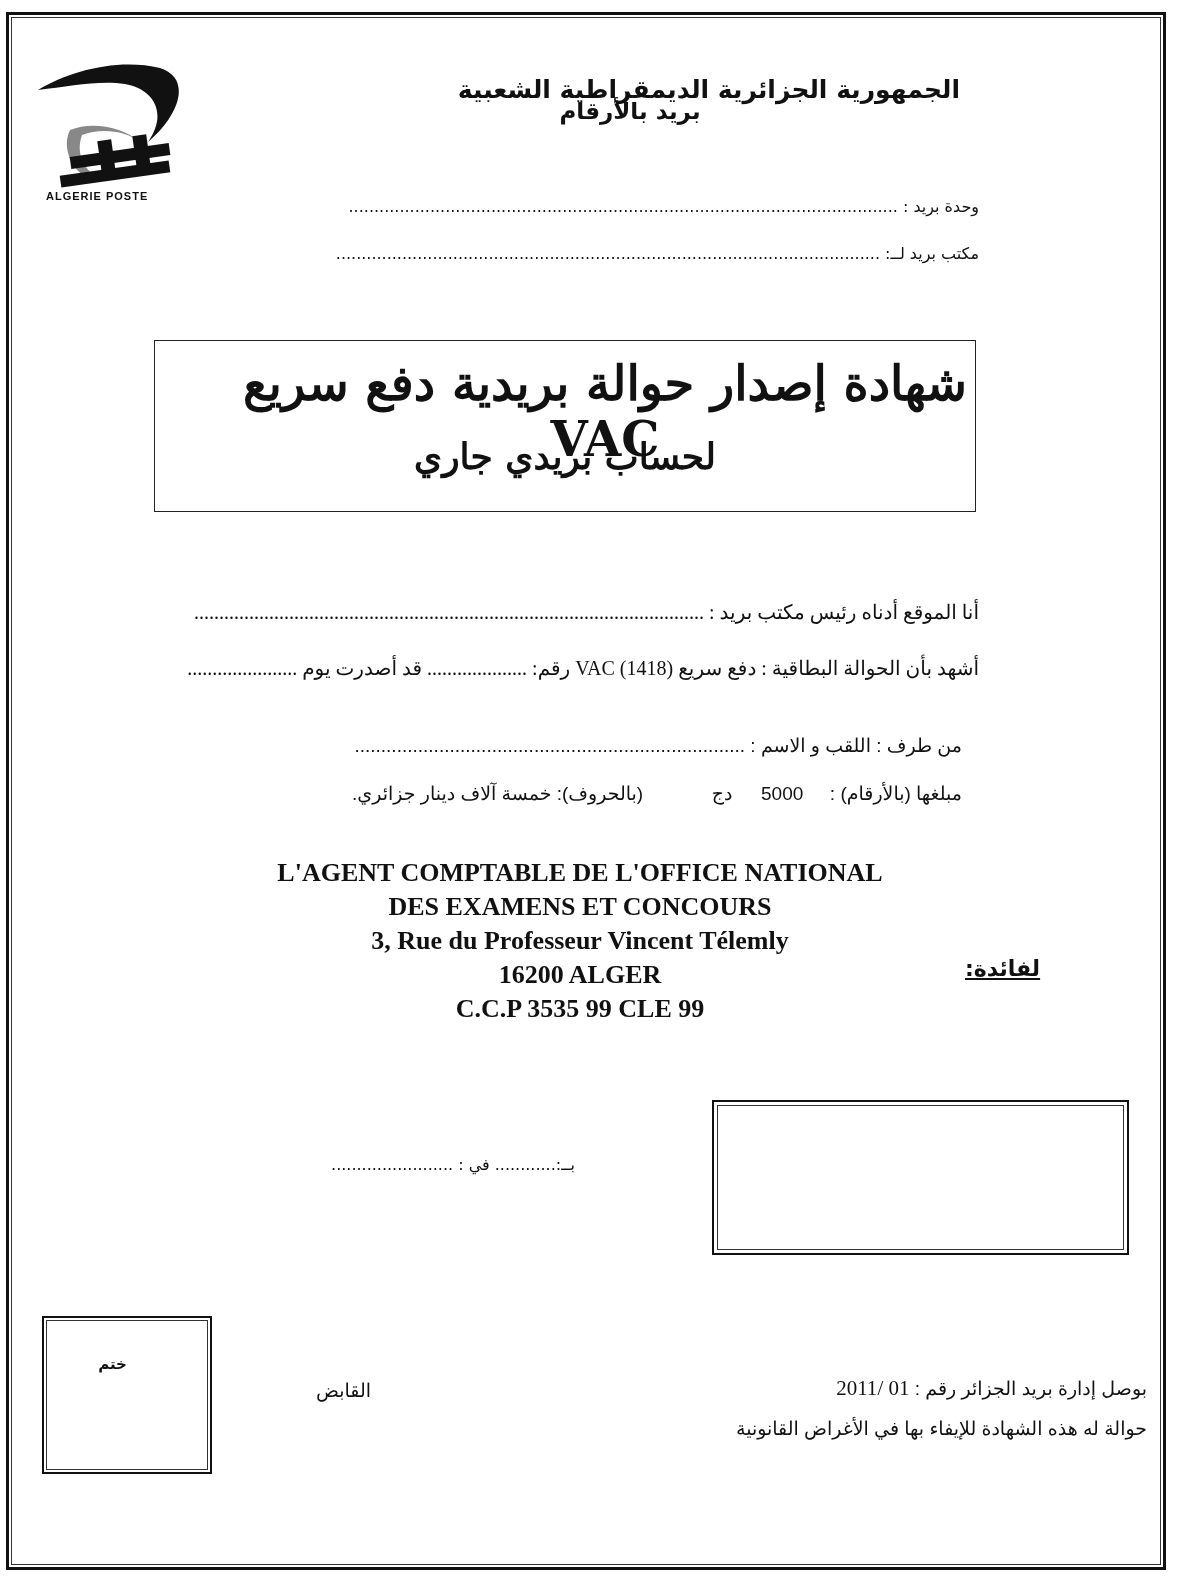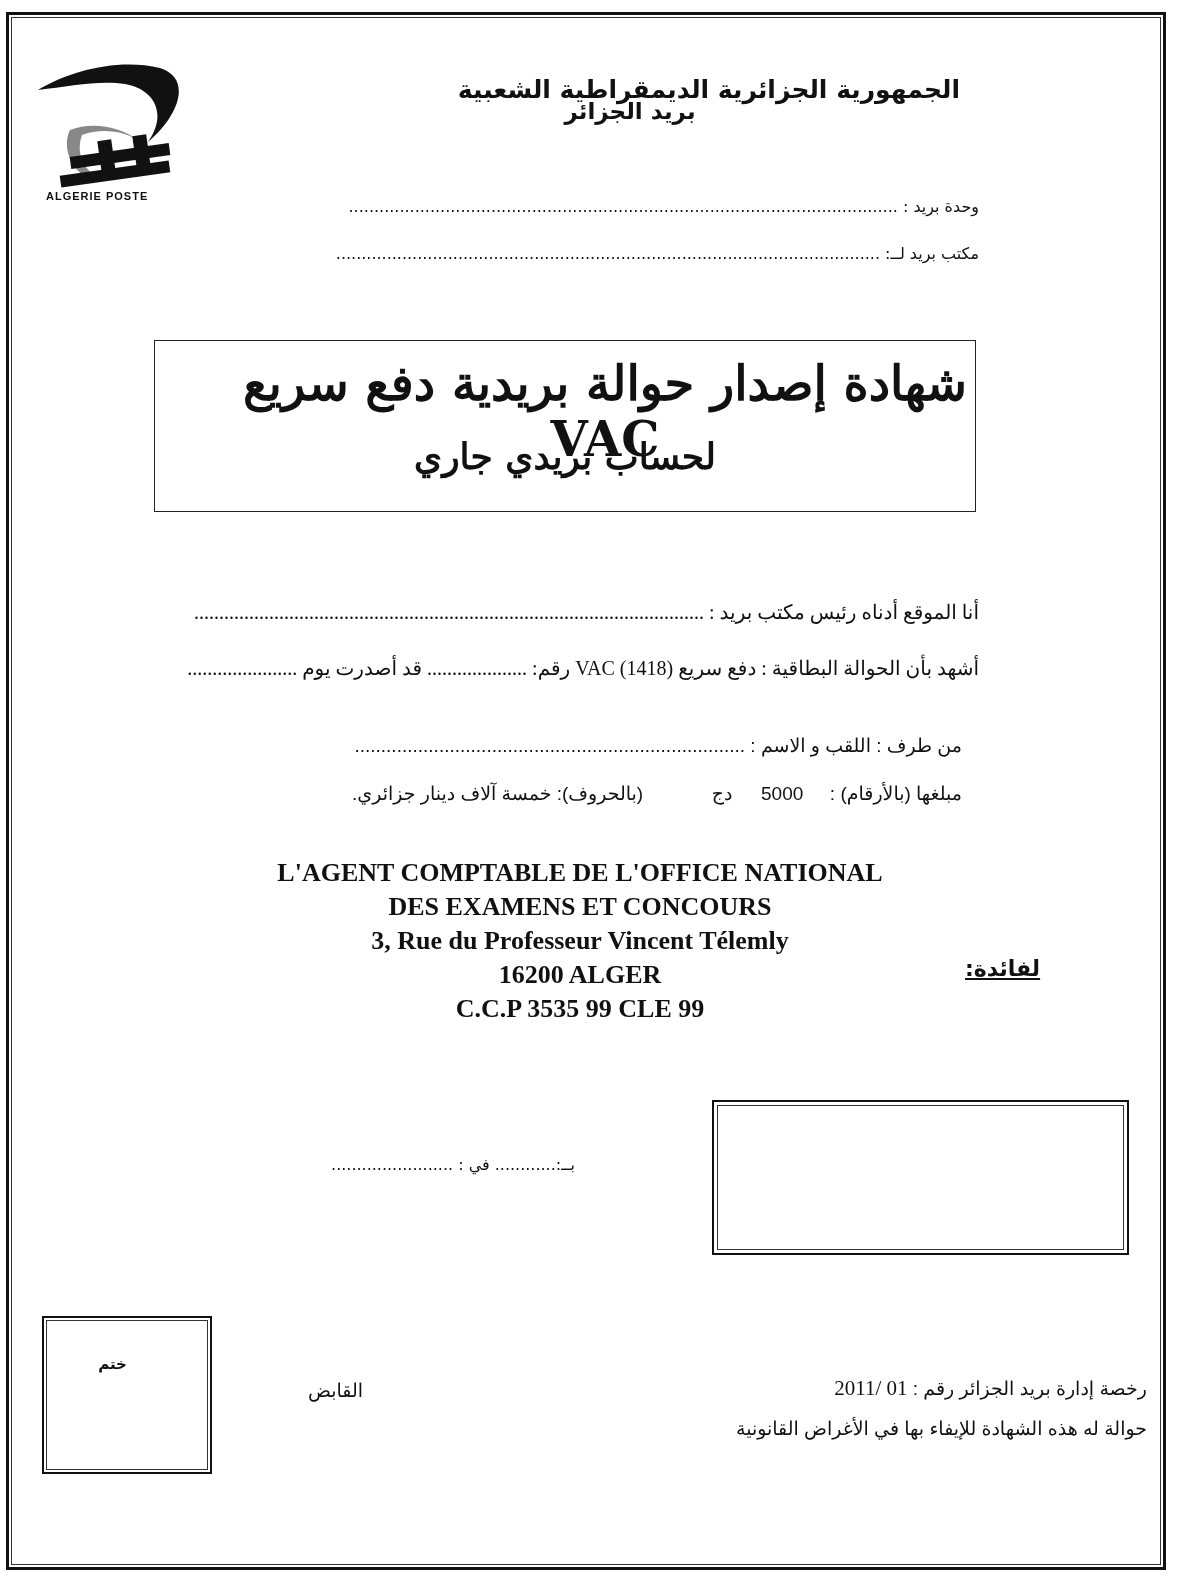--- a/index.html
+++ b/index.html
@@ -72,21 +72,21 @@
     <path d="M40 100 C30 120, 45 150, 70 150 C55 140, 45 125, 52 105 C70 98, 95 100, 110 112 C90 95, 60 92, 40 100 Z" fill="#555" opacity="0.7"></path>
     <rect x="40" y="120" width="100" height="12" fill="#111" transform="rotate(-8 90 126)"></rect>
     <rect x="30" y="138" width="110" height="12" fill="#111" transform="rotate(-8 85 144)"></rect>
     <rect x="70" y="110" width="14" height="40" fill="#111" transform="rotate(-8 77 130)"></rect>
     <rect x="105" y="105" width="14" height="40" fill="#111" transform="rotate(-8 112 125)"></rect>
   </svg>
 </div>
 <div class="abs logo-caption">ALGERIE POSTE</div>
 
 <div class="abs hdr1 rtl">الجمهورية الجزائرية الديمقراطية الشعبية</div>
-<div class="abs hdr2 rtl">بريد الجزائر</div>
+<div class="abs hdr2 rtl">بريد بالأرقام</div>
 
 <div class="abs field rtl" style="right:198px; top:197px;">
   <span>وحدة بريد :</span>
   <span class="dots">............................................................................................................</span>
 </div>
 <div class="abs field rtl" style="right:198px; top:244px;">
   <span>مكتب بريد لــ:</span>
   <span class="dots">...........................................................................................................</span>
 </div>
 
@@ -130,18 +130,18 @@
 
 <div class="abs note-outer"></div>
 <div class="abs note-inner"></div>
 <div class="abs note-text rtl">
 </div>
 
 <div class="abs stamp-outer"></div>
 <div class="abs stamp-inner"></div>
 <div class="abs stamp-label rtl">ختم</div>
 
-<div class="abs foot rtl" style="left:308px; top:1379px;">القابض</div>
+<div class="abs foot rtl" style="left:316px; top:1379px;">القابض</div>
 <div class="abs foot rtl" style="right:30px; top:1376px;">
-  <span>رخصة إدارة بريد الجزائر رقم :</span>
+  <span>بوصل إدارة بريد الجزائر رقم :</span>
   <span style="font-family:'Liberation Serif',serif; font-size:21px;">01 /2011</span>
 </div>
 <div class="abs foot rtl" style="right:30px; top:1417px;">حوالة له هذه الشهادة للإيفاء بها في الأغراض القانونية</div>
 
 </body></html>

